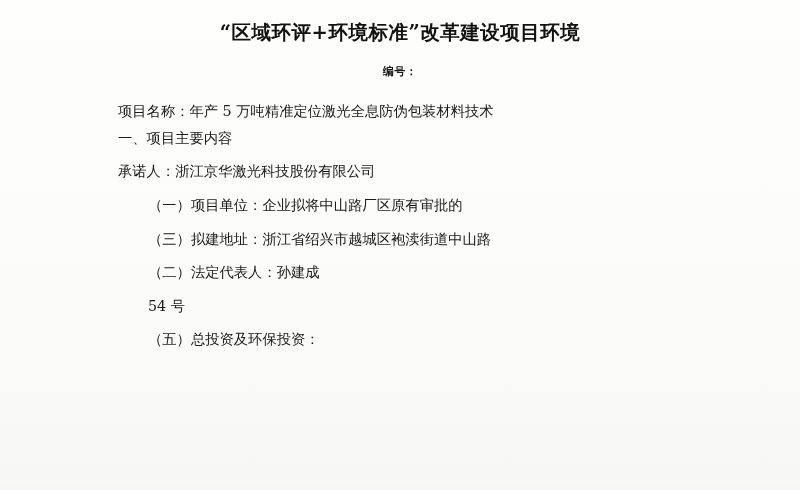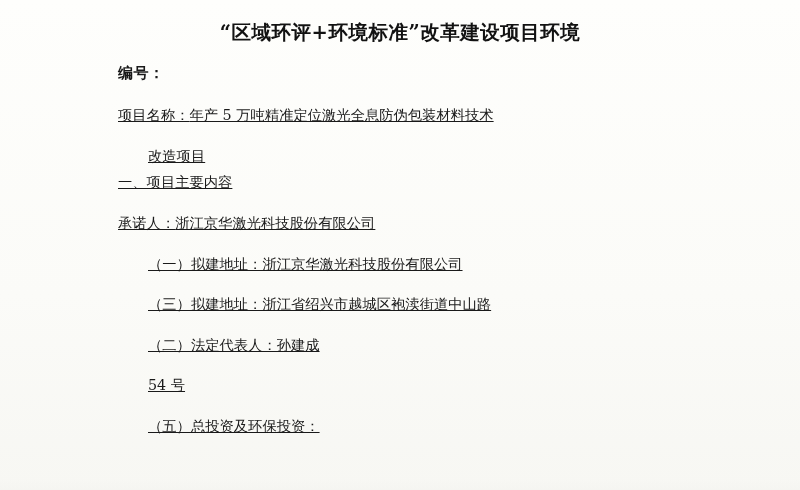--- a/index.html
+++ b/index.html
@@ -39,35 +39,34 @@
     font-weight: bold;
     letter-spacing: 0.5px;
     line-height: 1.55;
     margin: 4px 0 0 0;
     color: #121212;
   }
   .doc-title .ln {
     display: block;
   }
   .code-line {
-    text-align: left;
-    font-size: 15px;
+    text-align: center;
+    font-size: 11px;
     font-weight: bold;
     margin-top: 16px;
     letter-spacing: 0.5px;
   }
   .body-block {
     margin-top: 20px;
     font-size: 14.3px;
     line-height: 1.72;
     text-align: justify;
   }
   .p {
-    margin: 16px 0 1px 0;
-    text-decoration: underline;
+    margin: 9px 0 1px 0;
   }
   .p.hang {
     padding-left: 30px;
     text-indent: -30px;
   }
   .p.sub {
     padding-left: 30px;
   }
   .p.sub-hang {
     padding-left: 58px;
@@ -107,30 +106,29 @@
     </div>
 
     <div class="code-line">编号：</div>
 
     <div class="body-block">
 
       <div class="p hang">
         <span>项目名称：</span><span>年产 5 万吨精准定位激光全息防伪包装材料技术</span>
       </div>
 
-      <div class="p sub">改造项目</div>
 
 
       <div class="p sec">一、项目主要内容</div>
 
       <div class="p flow">
         <span>承诺人：</span><span>浙江京华激光科技股份有限公司</span>
       </div>
 
-      <div class="p sub">（一）拟建地址：浙江京华激光科技股份有限公司</div>
+      <div class="p sub">（一）项目单位：企业拟将中山路厂区原有审批的</div>
       <div class="p sub">（三）拟建地址：浙江省绍兴市越城区袍渎街道中山路</div>
       <div class="p sub">（二）法定代表人：孙建成</div>
       <div class="p sub">54 号</div>
 
 
       <div class="p sub">（五）总投资及环保投资：</div>
 
     </div>
   </div>
 

